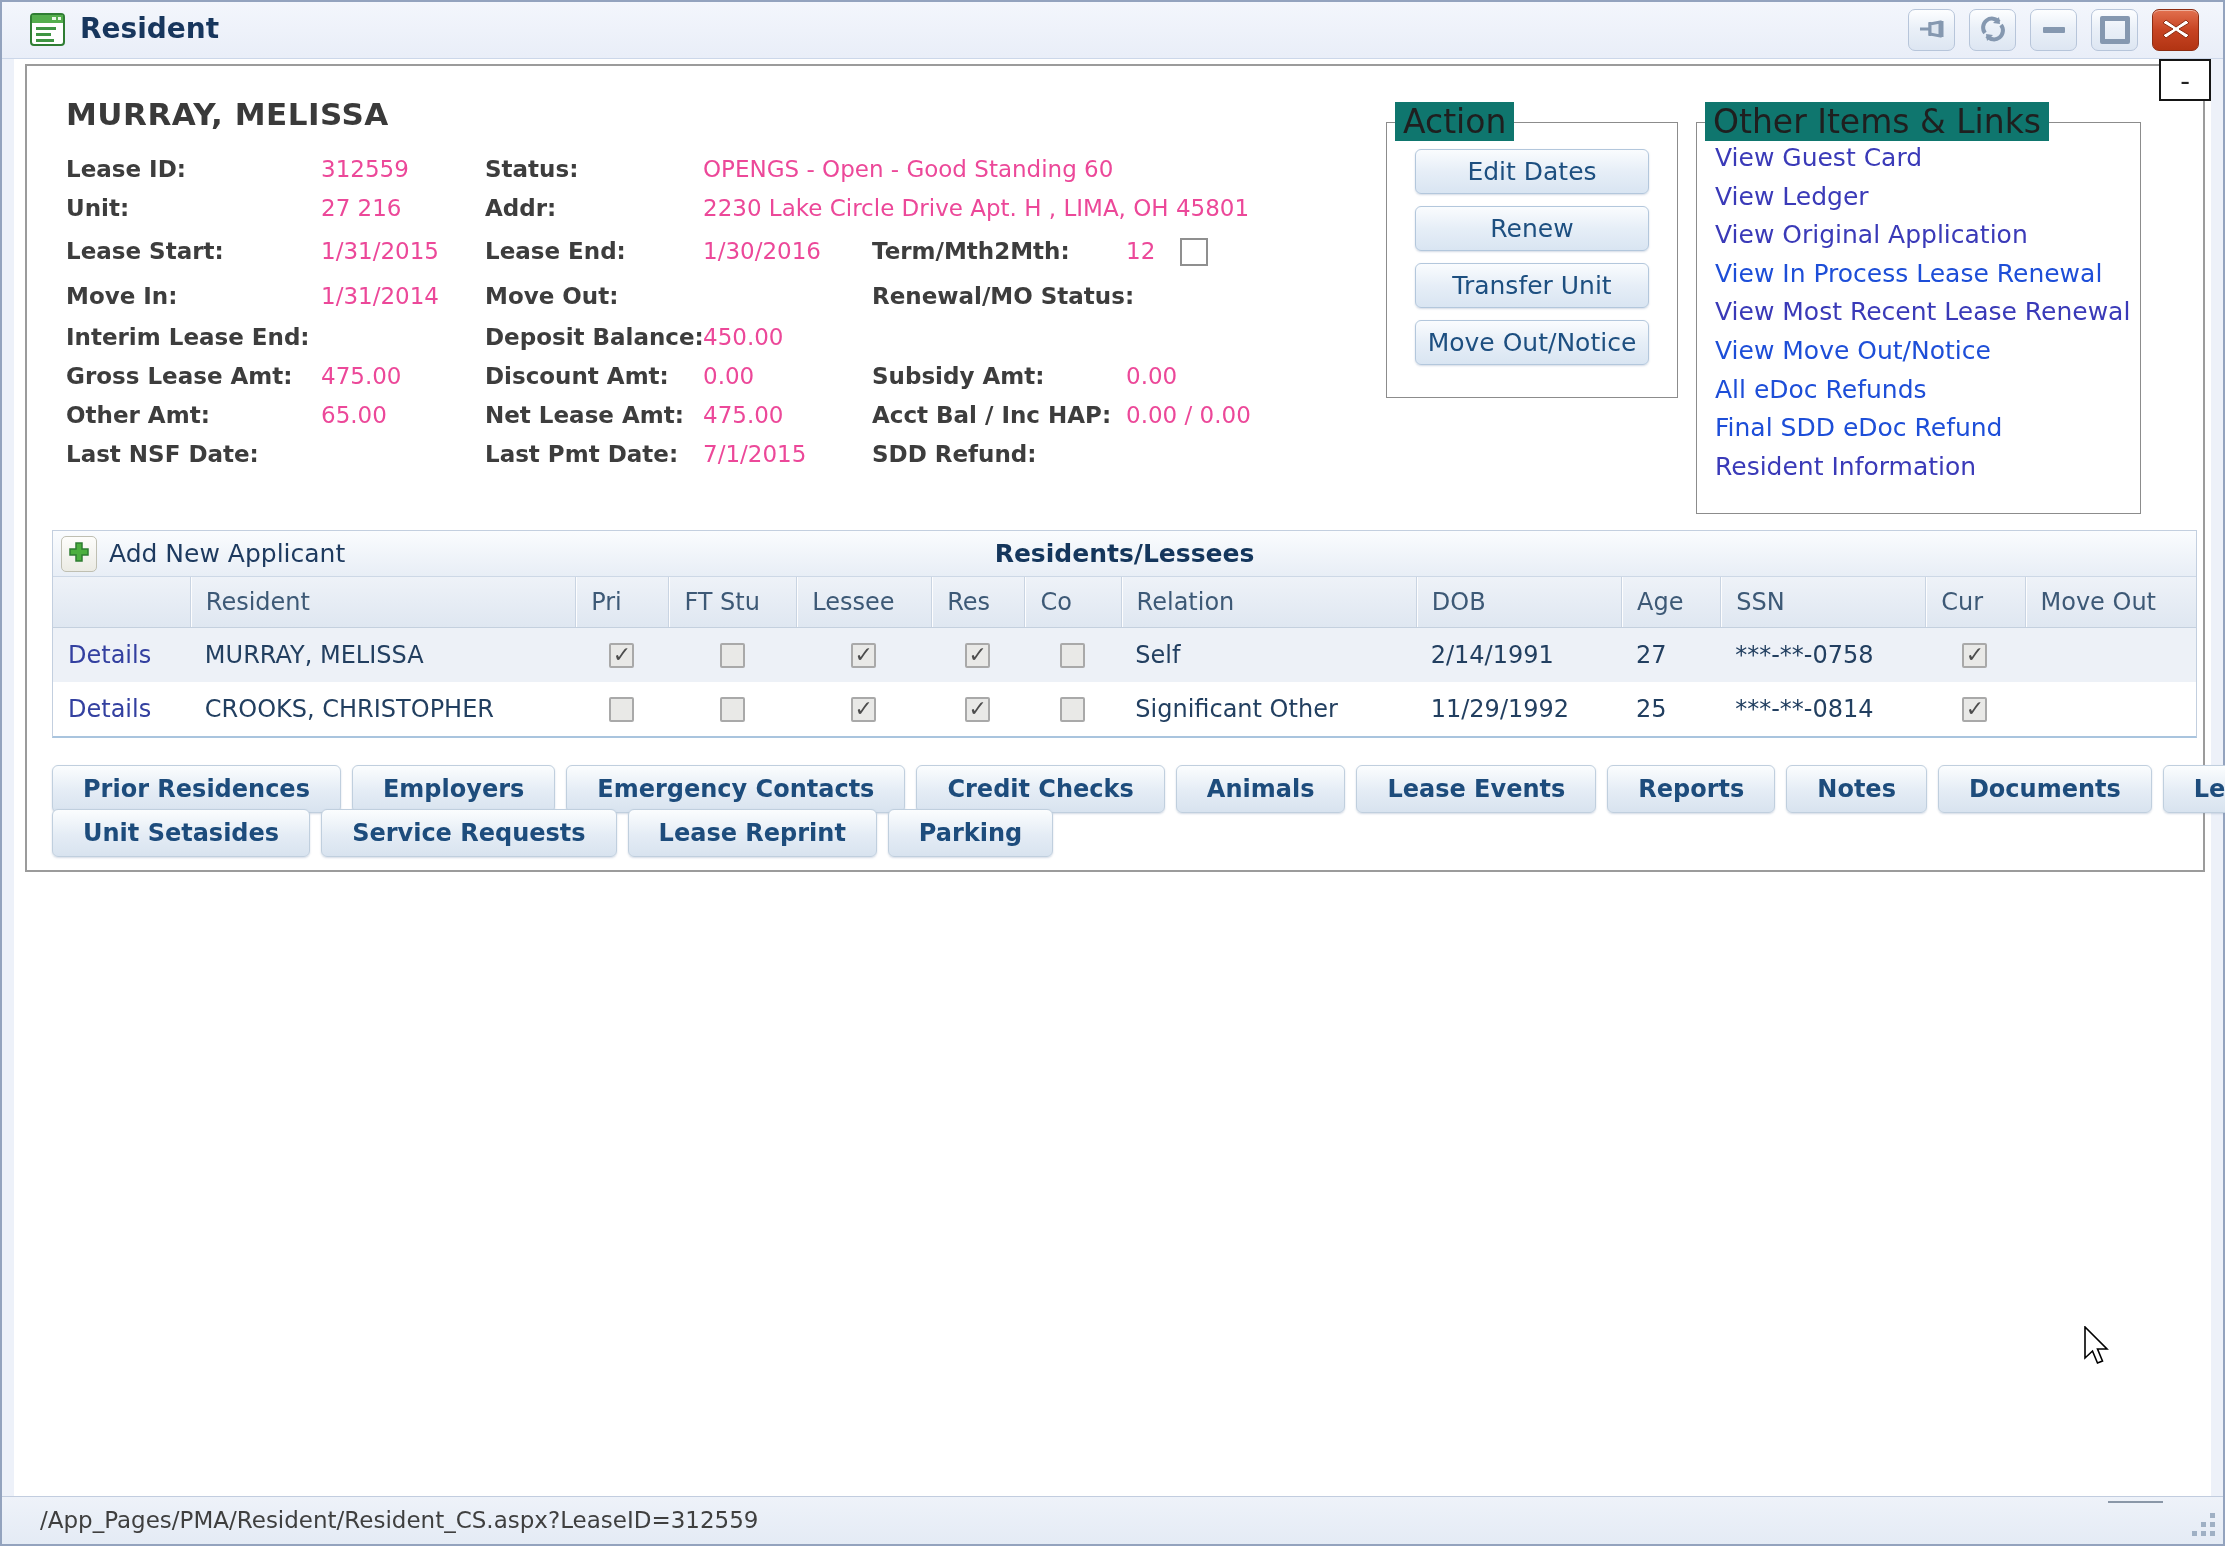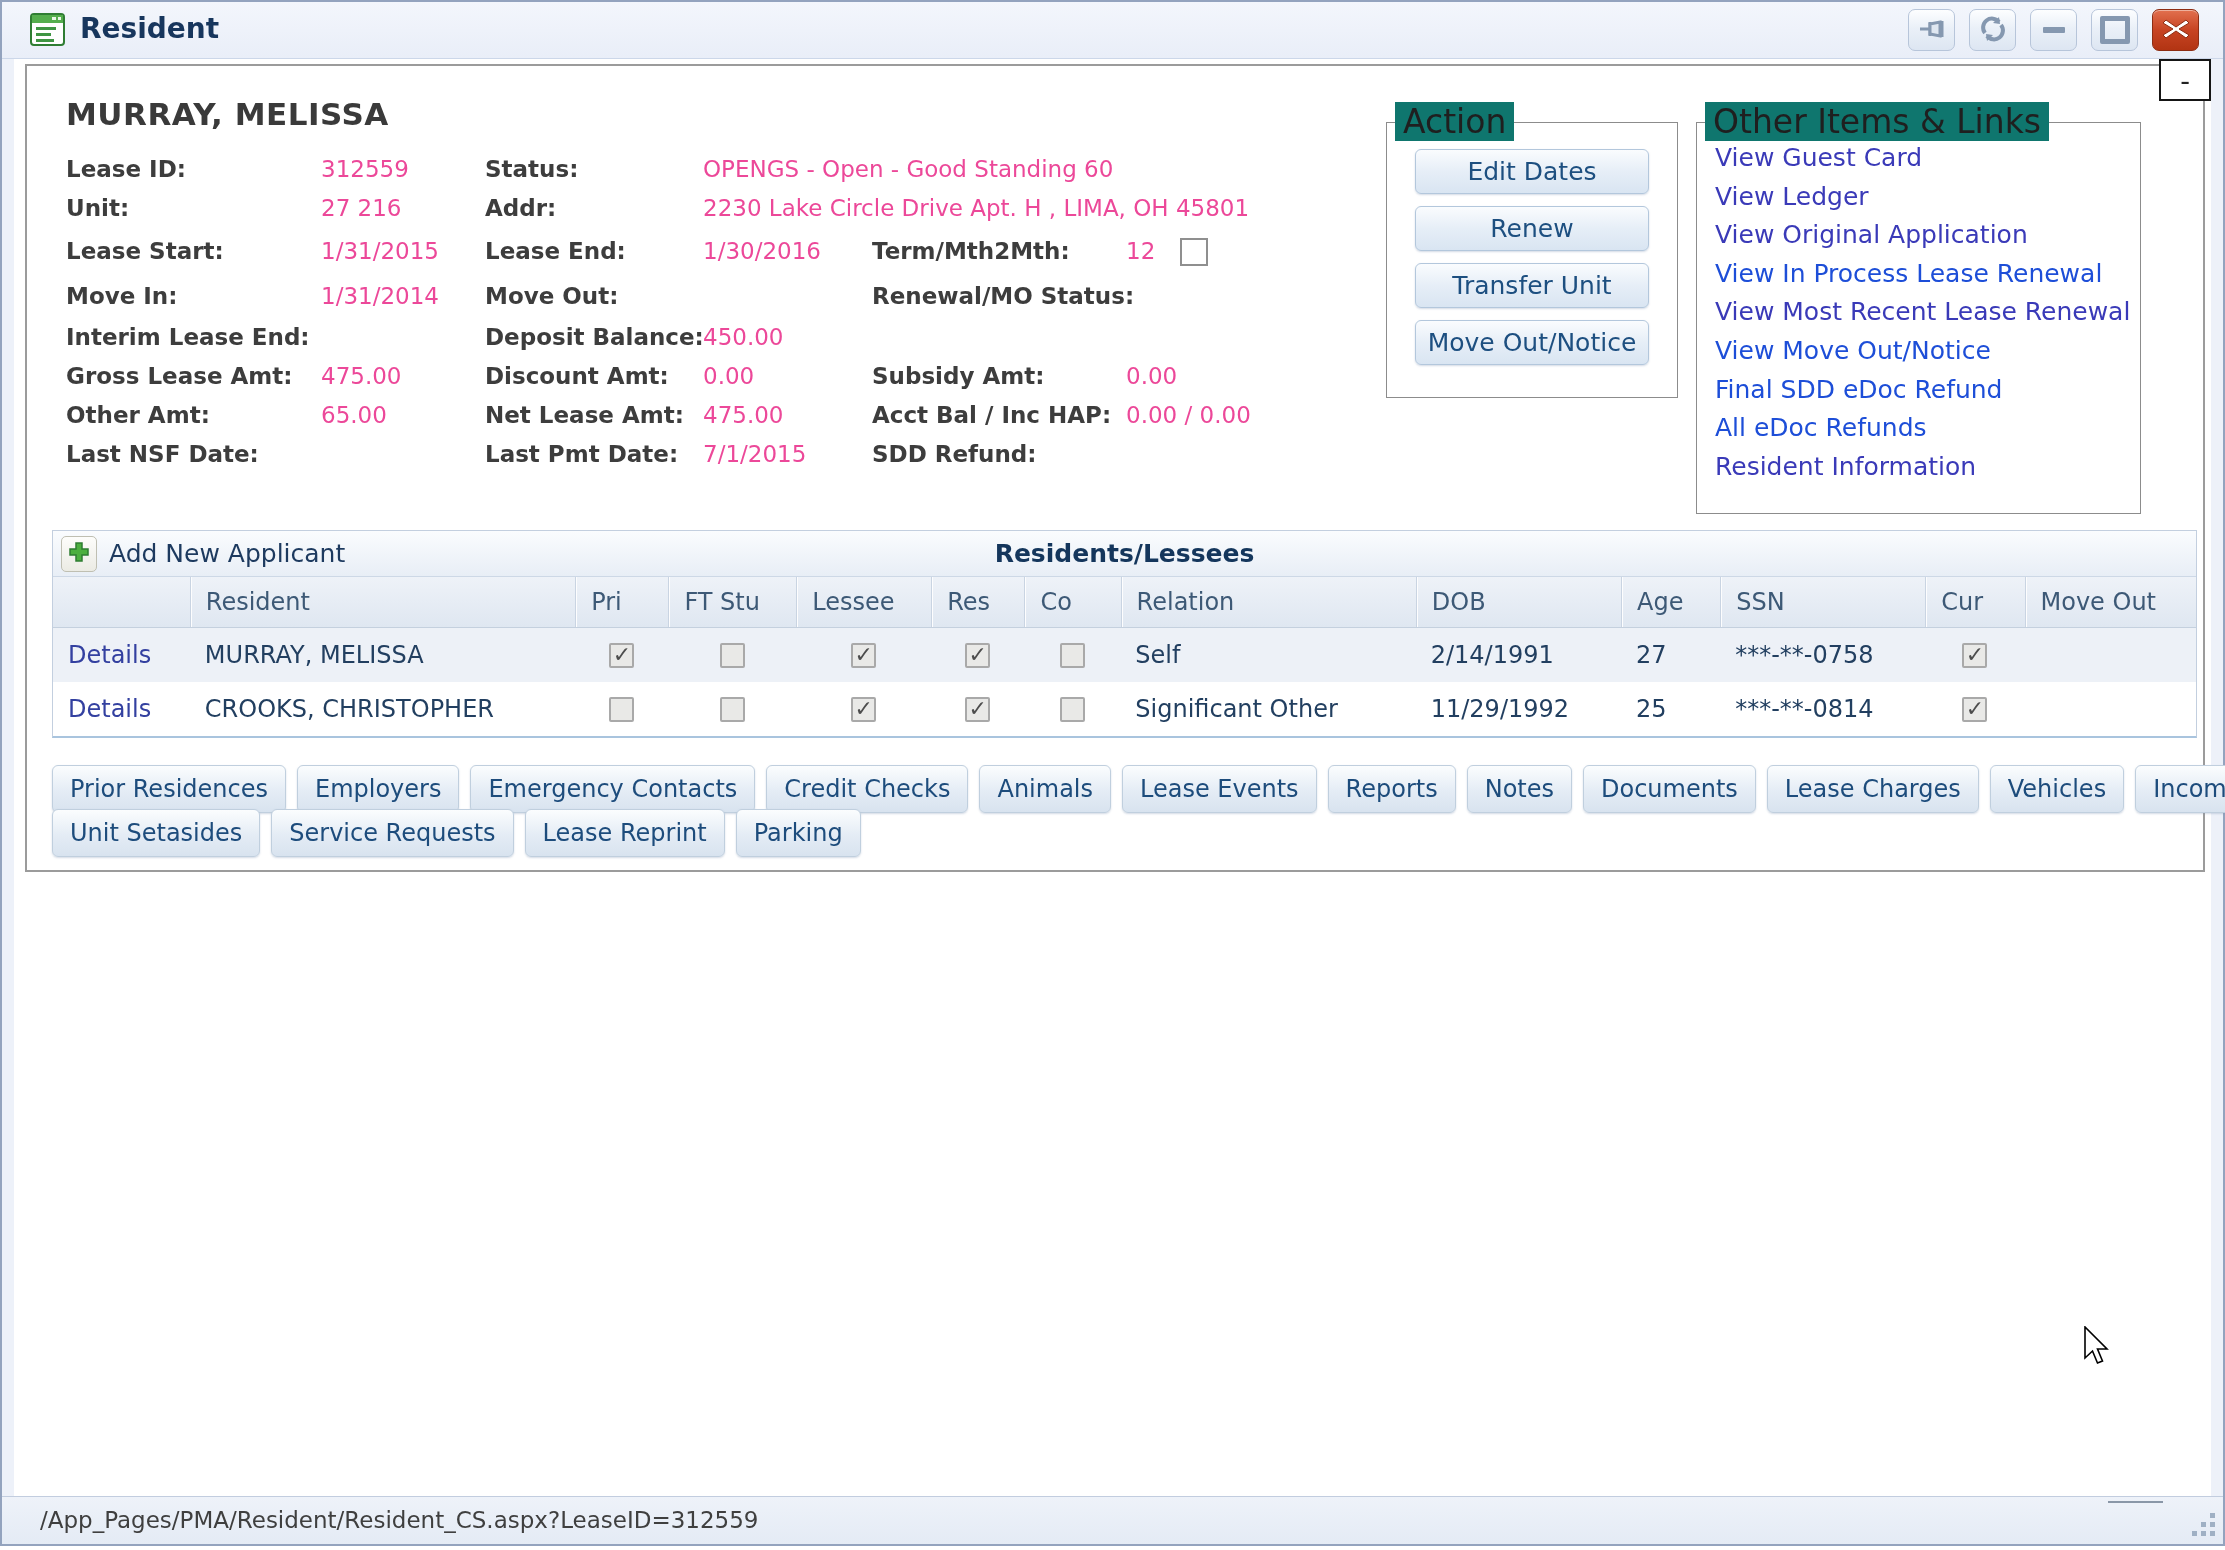--- a/index.html
+++ b/index.html
@@ -69,21 +69,21 @@
   .c0{width:138px;}.c1{width:389px;}.c2{width:94px;}.c3{width:129px;}.c4{width:136px;}
   .c5{width:94px;}.c6{width:97px;}.c7{width:298px;}.c8{width:207px;}.c9{width:100px;}
   .c10{width:207px;}.c11{width:100px;}.c12{width:173px;}
   .cb{width:25px;height:25px;box-sizing:border-box;border:2px solid #a9a9a9;border-radius:2px;background:#e9e9e7;display:flex;align-items:center;justify-content:center;font-size:22px;font-weight:bold;color:#4d4d4d;}
   .cb.checked::after{content:"✓";margin-top:-2px;}
 
   
   .tabrow{position:absolute;left:25px;display:flex;gap:11px;}
   .tabrow1{top:699px;}
   .tabrow2{top:743px;}
-  .tabbtn{height:48px;box-sizing:border-box;padding:0 17px;border:1px solid #c0cfde;border-radius:6px;background:linear-gradient(#fbfdfe,#e4ecf5 55%,#d8e3ef);color:#1d4c7c;font-size:24px;font-family:"DejaVu Sans",sans-serif;white-space:nowrap;box-shadow:0 1px 2px rgba(130,150,180,.35);}
+  .tabbtn{height:48px;box-sizing:border-box;padding:0 30px;border:1px solid #c0cfde;border-radius:6px;background:linear-gradient(#fbfdfe,#e4ecf5 55%,#d8e3ef);color:#1d4c7c;font-size:24px;font-family:"DejaVu Sans",sans-serif;white-space:nowrap;box-shadow:0 1px 2px rgba(130,150,180,.35);font-weight:bold;}
 
   
   .statusbar{position:absolute;left:0;right:0;bottom:0;height:47px;background:linear-gradient(#eef2f9,#e4ebf5);border-top:1px solid #c2cddf;}
   .status-text{position:absolute;left:38px;top:10px;font-size:23px;color:#3f3f3f;}
   .grip{position:absolute;right:6px;bottom:6px;width:30px;height:30px;}
   .grip i{position:absolute;width:5px;height:5px;background:#9fb0c4;}
   .grip-line{position:absolute;right:60px;top:4px;width:55px;height:2px;background:#8a97a8;}
 
   .cursor{position:absolute;left:2083px;top:1326px;z-index:9;}
 </style>
@@ -224,22 +224,22 @@
 
       <div class="fset fset-links">
         <span class="legend">Other Items &amp; Links</span>
         <div class="olist">
             <div class="olink">View Guest Card</div>
             <div class="olink">View Ledger</div>
             <div class="olink">View Original Application</div>
             <div class="oitem">View In Process Lease Renewal</div>
             <div class="olink">View Most Recent Lease Renewal</div>
             <div class="oitem">View Move Out/Notice</div>
+            <div class="oitem">All eDoc Refunds</div>
             <div class="oitem">Final SDD eDoc Refund</div>
-            <div class="oitem">All eDoc Refunds</div>
             <div class="olink">Resident Information</div>
           </div>
       </div>
 
       <div class="rtable">
         <div class="add-bar">
           <button class="plus-btn">
             <span>
               <svg width="22" height="22" viewBox="0 0 22 22">
                 <path d="M8 2 h6 v6 h6 v6 h-6 v6 h-6 v-6 H2 V8 h6 Z" fill="#4caf3f" stroke="#2e7d32" stroke-width="1.5"></path>

